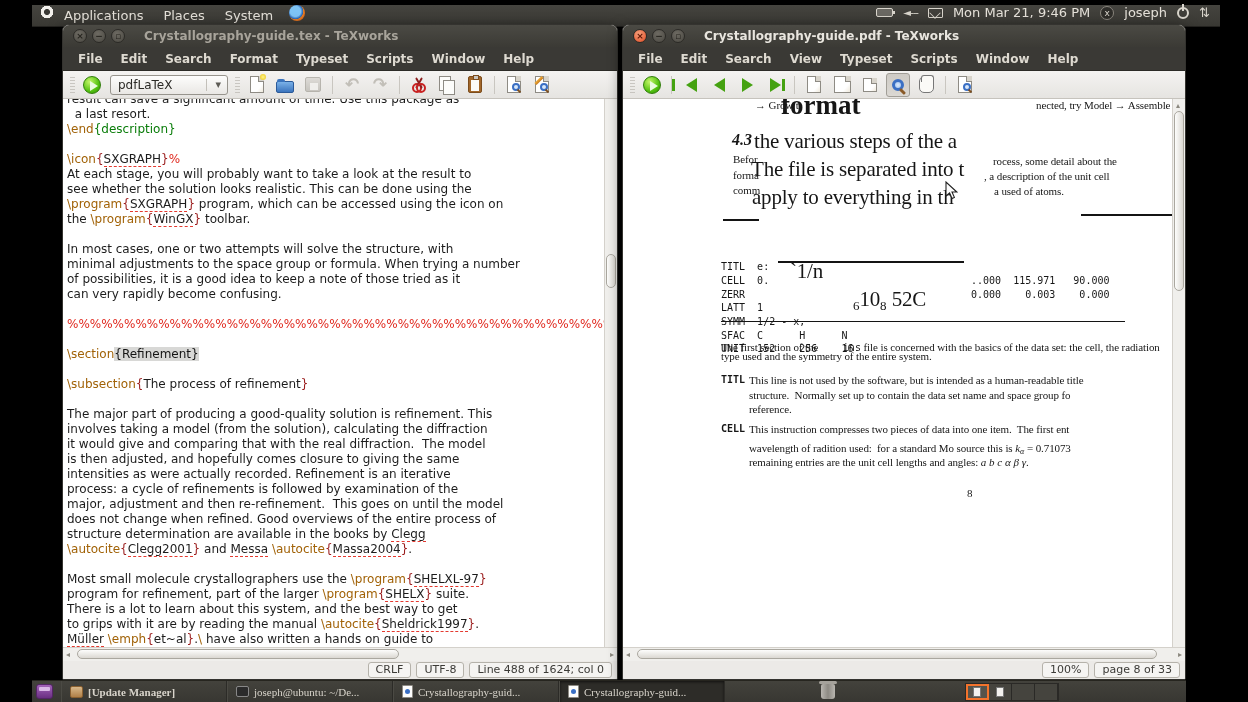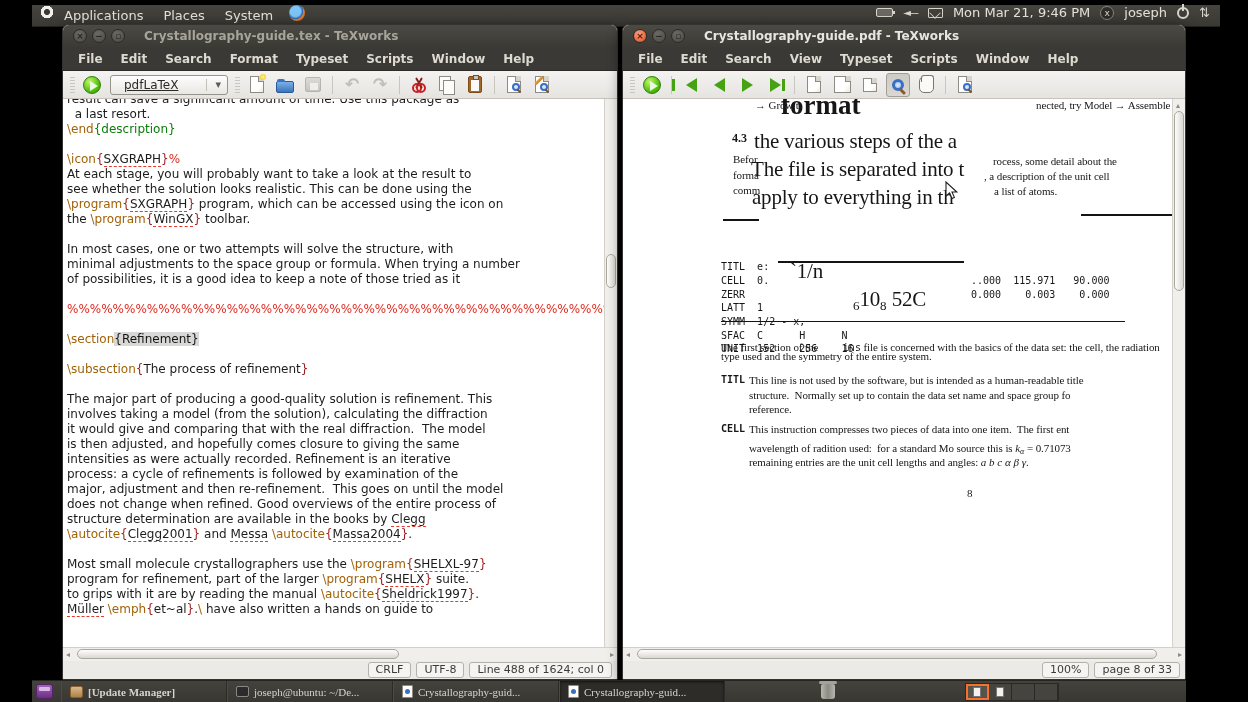--- a/index.html
+++ b/index.html
@@ -51,21 +51,21 @@
   .tbtn { display:flex; align-items:center; justify-content:center; width:24px; height:24px; margin:0 2px; position:relative; }
   .tbtn.pressed { background:linear-gradient(#cecbc5,#dbd8d3); border:1px solid #a19e97; border-radius:3px; }
 
   
   .ic-play { width:18px; height:18px; border-radius:50%;
     background:radial-gradient(circle at 35% 30%, #c4f56a, #53c110 60%, #2f8d06); position:relative; border:1px solid #2f7d08;}
   .ic-play:after { content:""; position:absolute; left:6px; top:4px;
     border-left:8px solid #eafbe0; border-top:5px solid transparent; border-bottom:5px solid transparent; }
   .combo { width:118px; height:20px; margin:0 4px; border:1px solid #97948d; border-radius:3px;
     background:linear-gradient(#fdfdfc,#e9e7e4); font-size:12px; color:#2b2a26;
-    display:flex; align-items:center; padding-left:13px; position:relative;text-decoration:underline; }
+    display:flex; align-items:center; padding-left:7px; position:relative; }
   .combo:after { content:"▾"; position:absolute; right:6px; top:2px; color:#5d5b55; font-size:11px; }
   .combo:before { content:""; position:absolute; right:20px; top:3px; bottom:3px; width:1px; background:#c3c0ba; }
   .ic-page { width:14px; height:17px; background:linear-gradient(130deg,#fff 70%,#efe9dc); border:1px solid #8e8b84; position:relative; }
   .ic-page:after { content:""; position:absolute; right:-1px; top:-1px; width:5px; height:5px;
     background:#d8d4cb; border-left:1px solid #8e8b84; border-bottom:1px solid #8e8b84; }
   .ic-new:before { content:""; position:absolute; right:-3px; top:-3px; width:6px; height:6px; border-radius:50%;
     background:radial-gradient(#fff48a,#e8c416); z-index:2; }
   .ic-folder { width:18px; height:12px; border-radius:2px; position:relative; margin-top:4px;
     background:linear-gradient(#7ab1e8,#3b74bd); border:1px solid #2b5a99; }
   .ic-folder:before { content:""; position:absolute; left:0; top:-3px; width:8px; height:3px;
@@ -133,21 +133,21 @@
   .pdf-it { position:absolute; white-space:pre; color:#161616; }
   .pt  { font-family:"Liberation Serif", serif; font-size:11px; letter-spacing:-0.1px; }
   .pti { font-family:"Liberation Serif", serif; font-size:11px; font-style:italic; }
   .ptsub { font-family:"Liberation Serif", serif; font-size:8px; font-style:italic; vertical-align:-2px; }
   .pm  { font-family:"DejaVu Sans Mono", monospace; font-size:10px;margin-top:40px; }
   .pmi { font-family:"DejaVu Sans Mono", monospace; font-size:10px;margin-left:22px; }
   .pl  { font-family:"DejaVu Sans Mono", monospace; font-size:10px; font-weight:bold; }
   .pb, .pb2 { font-family:"Liberation Serif", serif; font-size:21px; letter-spacing:-0.2px; }
   .pbs { font-family:"Liberation Serif", serif; font-size:13px; vertical-align:-4px; }
   .pbb { font-family:"Liberation Serif", serif; font-size:27px; font-weight:bold; }
-  .psec{ font-family:"Liberation Serif", serif; font-size:12px; font-weight:bold; }
+  .psec{ font-family:"Liberation Serif", serif; font-size:16px; font-weight:bold;font-style:italic; }
   .rule { position:absolute; background:#141414; }
 
   
   #taskbar { position:absolute; left:32px; top:680px; width:1154px; height:22px;
     background:linear-gradient(#43423c,#383732); border-top:1px solid #26251f;
     display:flex; align-items:center; }
   .task-item { height:22px; display:flex; align-items:center; gap:5px; padding:0 8px;
     border-left:1px solid #4b4a44; border-right:1px solid #2c2b27; color:#d8d4cb; font-size:11px;
     width:166px; overflow:hidden; white-space:nowrap; }
   .task-item.active { background:#2d2c28; box-shadow:inset 0 1px 3px rgba(0,0,0,.6); }
@@ -263,40 +263,42 @@
         <div class="ed-line"></div>
         <div class="ed-line"><span class="sg-c">\icon</span><span class="sg-b">{</span><span class="sg-s">SXGRAPH</span><span class="sg-b">}</span><span class="sg-m">%</span></div>
         <div class="ed-line"><span class="sg-t">At each stage, you will probably want to take a look at the result to</span></div>
         <div class="ed-line"><span class="sg-t">see whether the solution looks realistic. This can be done using the</span></div>
         <div class="ed-line"><span class="sg-c">\program</span><span class="sg-b">{</span><span class="sg-s">SXGRAPH</span><span class="sg-b">}</span><span class="sg-t"> program, which can be accessed using the icon on</span></div>
         <div class="ed-line"><span class="sg-t">the </span><span class="sg-c">\program</span><span class="sg-b">{</span><span class="sg-s">WinGX</span><span class="sg-b">}</span><span class="sg-t"> toolbar.</span></div>
         <div class="ed-line"></div>
         <div class="ed-line"><span class="sg-t">In most cases, one or two attempts will solve the structure, with</span></div>
         <div class="ed-line"><span class="sg-t">minimal adjustments to the space group or formula. When trying a number</span></div>
         <div class="ed-line"><span class="sg-t">of possibilities, it is a good idea to keep a note of those tried as it</span></div>
+        <div class="ed-line"><span class="sg-t">can very rapidly become confusing.</span></div>
         <div class="ed-line"></div>
         <div class="ed-line"><span class="sg-m">%%%%%%%%%%%%%%%%%%%%%%%%%%%%%%%%%%%%%%%%%%%%%%%%%%%%%%%%%%%%%%</span></div>
         <div class="ed-line"></div>
         <div class="ed-line"><span class="sg-c">\section</span><span class="sg-h">{Refinement}</span></div>
         <div class="ed-line"></div>
         <div class="ed-line"><span class="sg-c">\subsection</span><span class="sg-b">{</span><span class="sg-t">The process of refinement</span><span class="sg-b">}</span></div>
         <div class="ed-line"></div>
         <div class="ed-line"><span class="sg-t">The major part of producing a good-quality solution is refinement. This</span></div>
         <div class="ed-line"><span class="sg-t">involves taking a model (from the solution), calculating the diffraction</span></div>
         <div class="ed-line"><span class="sg-t">it would give and comparing that with the real diffraction.  The model</span></div>
         <div class="ed-line"><span class="sg-t">is then adjusted, and hopefully comes closure to giving the same</span></div>
         <div class="ed-line"><span class="sg-t">intensities as were actually recorded. Refinement is an iterative</span></div>
         <div class="ed-line"><span class="sg-t">process: a cycle of refinements is followed by examination of the</span></div>
         <div class="ed-line"><span class="sg-t">major, adjustment and then re-refinement.  This goes on until the model</span></div>
         <div class="ed-line"><span class="sg-t">does not change when refined. Good overviews of the entire process of</span></div>
         <div class="ed-line"><span class="sg-t">structure determination are available in the books by </span><span class="sg-s">Clegg</span></div>
         <div class="ed-line"><span class="sg-c">\autocite</span><span class="sg-b">{</span><span class="sg-s">Clegg2001</span><span class="sg-b">}</span><span class="sg-t"> and </span><span class="sg-s">Messa</span><span class="sg-t"> </span><span class="sg-c">\autocite</span><span class="sg-b">{</span><span class="sg-s">Massa2004</span><span class="sg-b">}</span><span class="sg-t">.</span></div>
         <div class="ed-line"></div>
         <div class="ed-line"><span class="sg-t">Most small molecule crystallographers use the </span><span class="sg-c">\program</span><span class="sg-b">{</span><span class="sg-s">SHELXL-97</span><span class="sg-b">}</span></div>
         <div class="ed-line"><span class="sg-t">program for refinement, part of the larger </span><span class="sg-c">\program</span><span class="sg-b">{</span><span class="sg-s">SHELX</span><span class="sg-b">}</span><span class="sg-t"> suite.</span></div>
+        <div class="ed-line"><span class="sg-t">There is a lot to learn about this system, and the best way to get</span></div>
         <div class="ed-line"><span class="sg-t">to grips with it are by reading the manual </span><span class="sg-c">\autocite</span><span class="sg-b">{</span><span class="sg-s">Sheldrick1997</span><span class="sg-b">}</span><span class="sg-t">.</span></div>
         <div class="ed-line"><span class="sg-s">Müller</span><span class="sg-t"> </span><span class="sg-c">\emph</span><span class="sg-b">{</span><span class="sg-t">et~al</span><span class="sg-b">}</span><span class="sg-t">.</span><span class="sg-c">\</span><span class="sg-t"> have also written a hands on guide to</span></div>
       </div>
   </div>
   <div class="vscroll" style="right:0; top:74px; height:550px;">
     <div class="vthumb" style="top:155px; height:34px;"></div>
   </div>
   <div class="hscroll" style="bottom:18px;">
     <span class="sarr" style="left:3px;">◂</span>
     <div class="hthumb" style="left:14px; width:322px;"></div>
@@ -373,21 +375,21 @@
     </svg>
   <span class="pdf-it pt" style="left: 132px; top: 0px;">→ Grow t</span>
       <span class="pdf-it pt" style="left: 413px; top: 0px;">nected, try Model → Assemble re</span>
       <span class="pdf-it pbb" style="left: 158px; top: -9px;">format</span>
       <span class="pdf-it psec" style="left: 109px; top: 32px;">4.3</span>
       <span class="pdf-it pt" style="left: 110px; top: 54px;">Befor</span>
       <span class="pdf-it pt" style="left: 110px; top: 70px;">forma</span>
       <span class="pdf-it pt" style="left: 110px; top: 85px;">comm</span>
       <span class="pdf-it pt" style="left: 370px; top: 56px;">rocess, some detail about the</span>
       <span class="pdf-it pt" style="left: 361px; top: 71px;">, a description of the unit cell</span>
-      <span class="pdf-it pt" style="left: 371px; top: 86px;">a list of atoms.</span>
+      <span class="pdf-it pt" style="left: 371px; top: 86px;">a used of atoms.</span>
       <span class="pdf-it pb" style="left: 131px; top: 30px;">the various steps of the a</span>
       <span class="pdf-it pb" style="left: 128px; top: 58px;">The file is separated into t</span>
       <span class="pdf-it pb" style="left: 129px; top: 86px;">apply to everything in th</span>
       <span class="pdf-it pb" style="left: 167px; top: 160px;">`1/n</span>
       <span class="pdf-it " style="left: 230px; top: 188px;"><span class="pbs">6</span><span class="pb2">10</span><span class="pbs">8</span><span class="pb2"> 52C</span></span>
       <div class="rule" style="left: 100px; top: 120px; width: 36px; height: 2px;"></div>
       <div class="rule" style="left: 458px; top: 115px; width: 92px; height: 2px;"></div>
       <div class="rule" style="left: 155px; top: 162px; width: 186px; height: 2px;"></div>
       <div class="rule" style="left: 98px; top: 222px; width: 404px; height: 1px;"></div>
       <span class="pdf-it pm" style="left: 98px; top: 122px;">TITL  e:</span>

